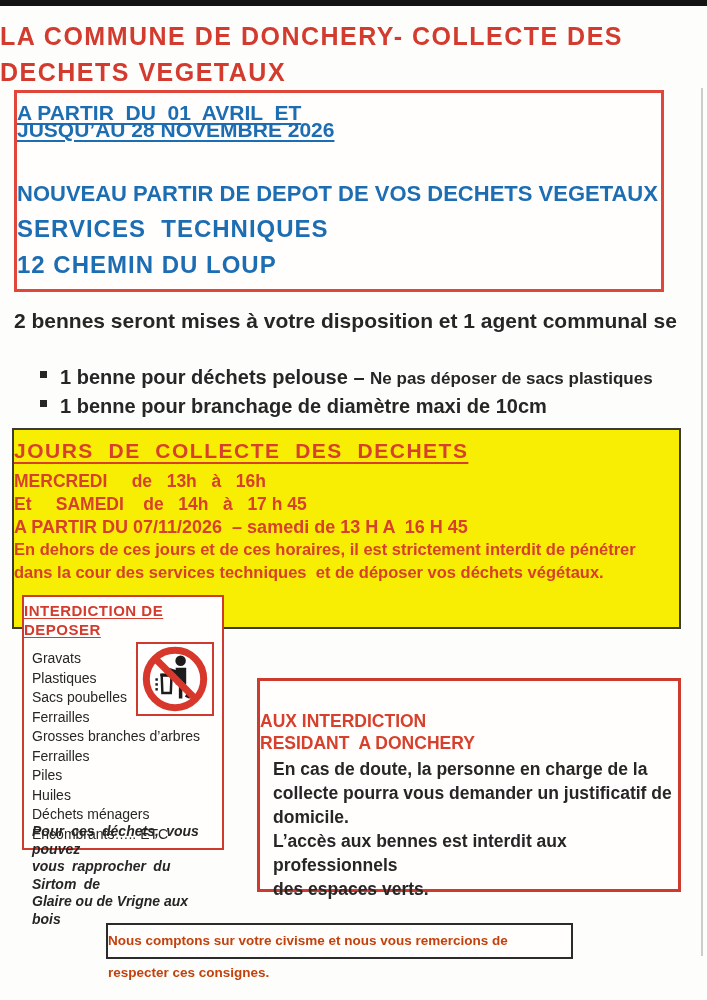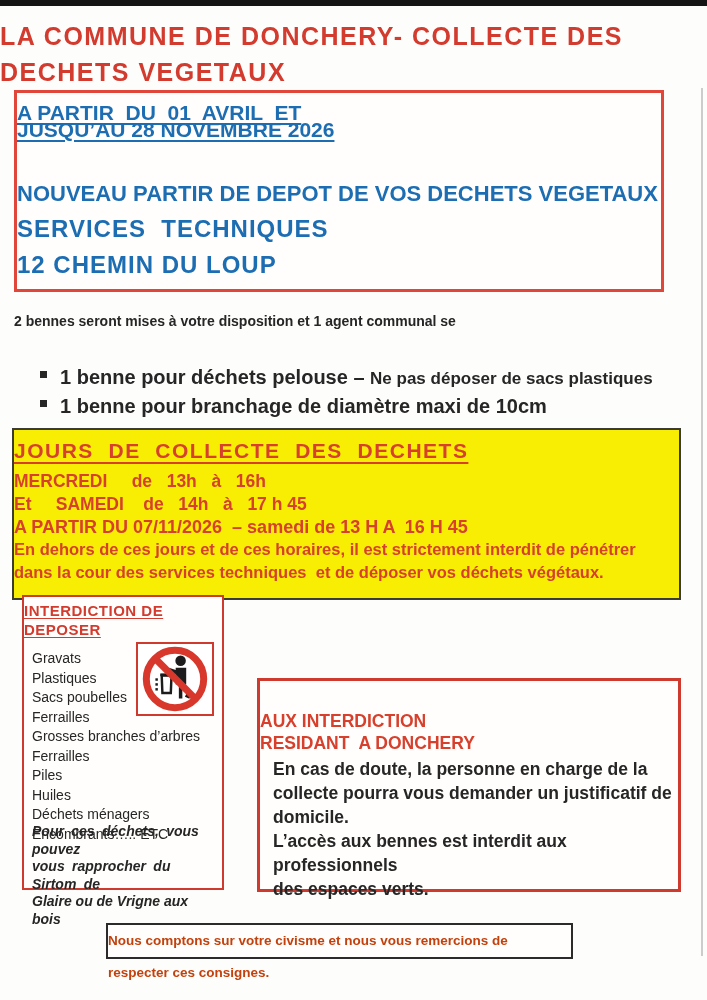--- a/index.html
+++ b/index.html
@@ -25,41 +25,41 @@
   .depot-box { left: 14px; top: 90px; width: 650px; height: 202px; border: 3px solid #e0463a; background: #fffefc; }
   .blue { color: #1d6db3; font-weight: bold; }
   .depot-l1 { top: 8px;  font-size: 21px; }
   .depot-l2 { top: 25px; font-size: 21px; }
   .depot-l1 span, .depot-l2 span { text-decoration: underline; text-underline-offset: 3px; }
   .depot-l3 { top: 88px;  font-size: 22px; }
   .depot-l4 { top: 122px; font-size: 24px; letter-spacing: 1px; }
   .depot-l5 { top: 158px; font-size: 24px; letter-spacing: 1px; }
 
   
-  .intro { left: 14px; top: 307px; width: 665px; font-size: 14px; font-weight: bold; color: #262626; line-height: 28px; }
+  .intro { left: 14px; top: 307px; width: 665px; font-size: 21px; font-weight: bold; color: #262626; line-height: 28px; }
   .bullet-row { left: 40px; width: 650px; font-weight: bold; color: #262626; }
   .bullet-row .sq { display: inline-block; width: 7px; height: 7px; background: #262626; margin-right: 13px; vertical-align: 6px; }
   .bullet-main { font-size: 20px; }
   .bullet-note { font-size: 17px; }
   .bullet-1 { top: 366px; }
   .bullet-2 { top: 395px; }
 
   
-  .yellow-box { left: 12px; top: 428px; width: 669px; height: 172px; background: #f8ee04; border: 2px solid #3c3c34; }
+  .yellow-box { left: 12px; top: 428px; width: 669px; height: 201px; background: #f8ee04; border: 2px solid #3c3c34; }
   .ybx-red { color: #d6402c; font-weight: bold; }
   .ybx-title { top: 9px; font-size: 21px; letter-spacing: 1.5px; }
   .ybx-title span { text-decoration: underline; text-underline-offset: 4px; }
   .ybx-l1 { top: 41px; font-size: 17.5px; }
   .ybx-l2 { top: 64px; font-size: 17.5px; }
   .ybx-l3 { top: 87px; font-size: 18px; }
   .ybx-w1 { top: 110px; font-size: 16.5px; }
   .ybx-w2 { top: 133px; font-size: 16.5px; }
 
   
-  .forbid-box { left: 22px; top: 595px; width: 202px; height: 295px; border: 2px solid #cf3a2e; background: #fffefc; }
+  .forbid-box { left: 22px; top: 595px; width: 202px; height: 255px; border: 2px solid #cf3a2e; background: #fffefc; }
   .forbid-title { color: #d23b2e; font-weight: bold; font-size: 15px; letter-spacing: 0.5px; }
   .forbid-title span { text-decoration: underline; text-underline-offset: 2px; }
   .forbid-t1 { top: 5px; }
   .forbid-t2 { top: 24px; }
   .no-litter-frame { left: 112px; top: 45px; width: 78px; height: 74px; border: 2px solid #cf3a2e; background: #fff; }
   .forbid-list { left: 8px; top: 52px; width: 110px; font-size: 14px; color: #262626; line-height: 19.5px; }
   .forbid-list div { white-space: nowrap; }
   .forbid-note { left: 8px; top: 226px; width: 188px; font-size: 14px; font-weight: bold; font-style: italic; color: #262626; line-height: 17.5px; }
   .forbid-note .just { word-spacing: 3.5px; }
 

